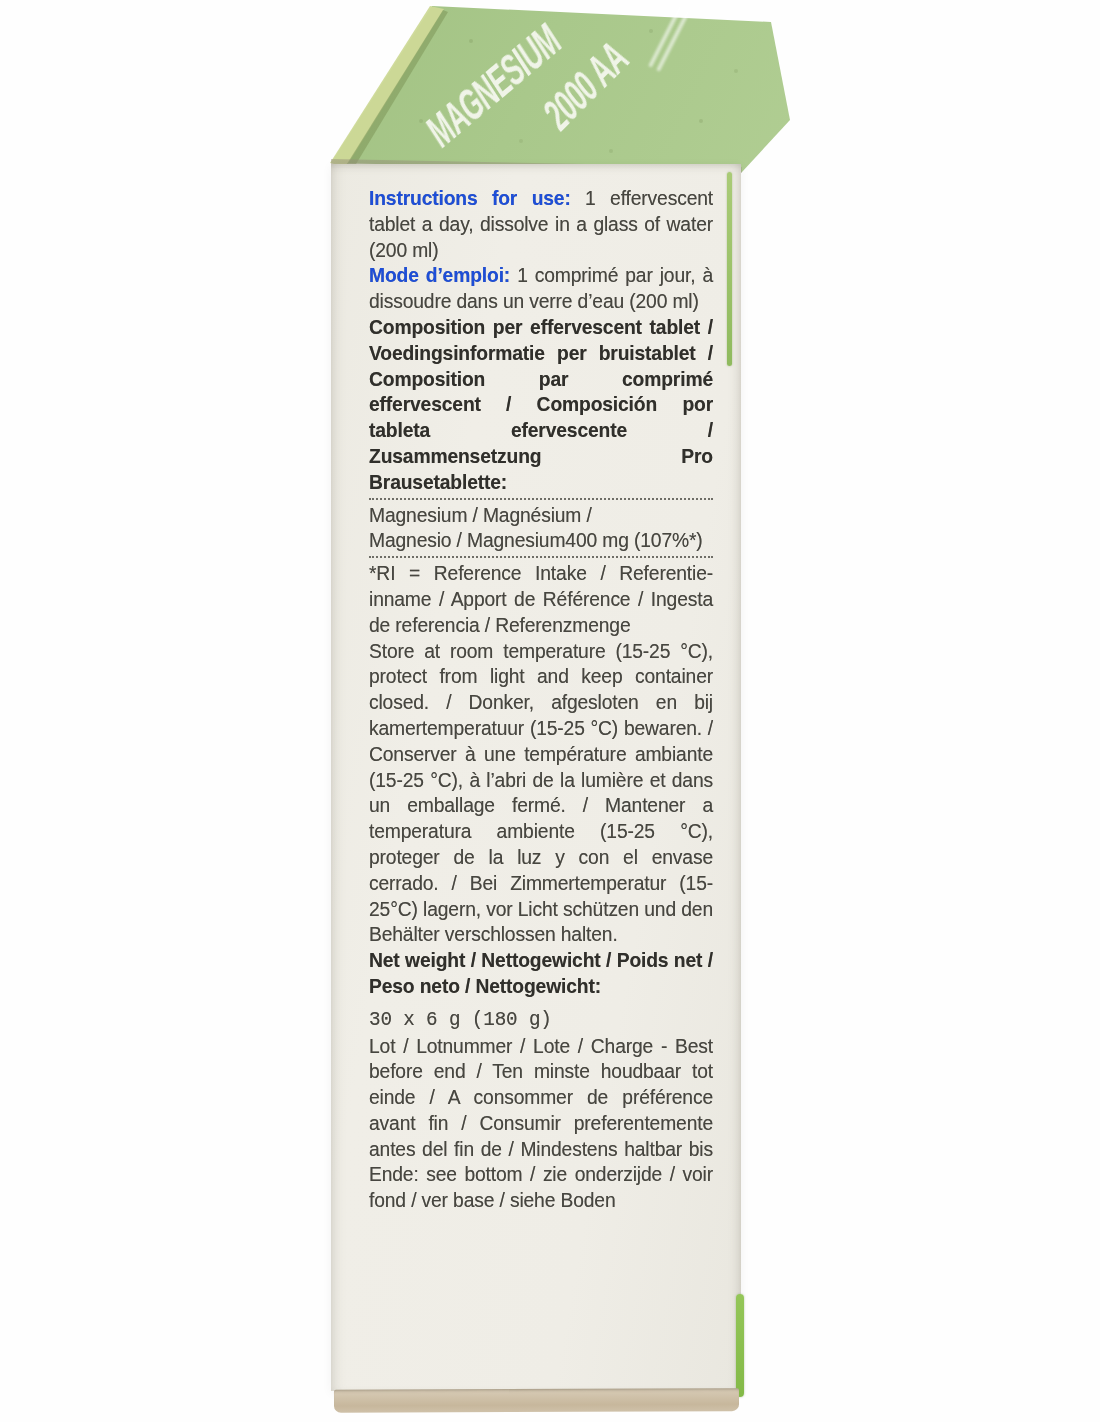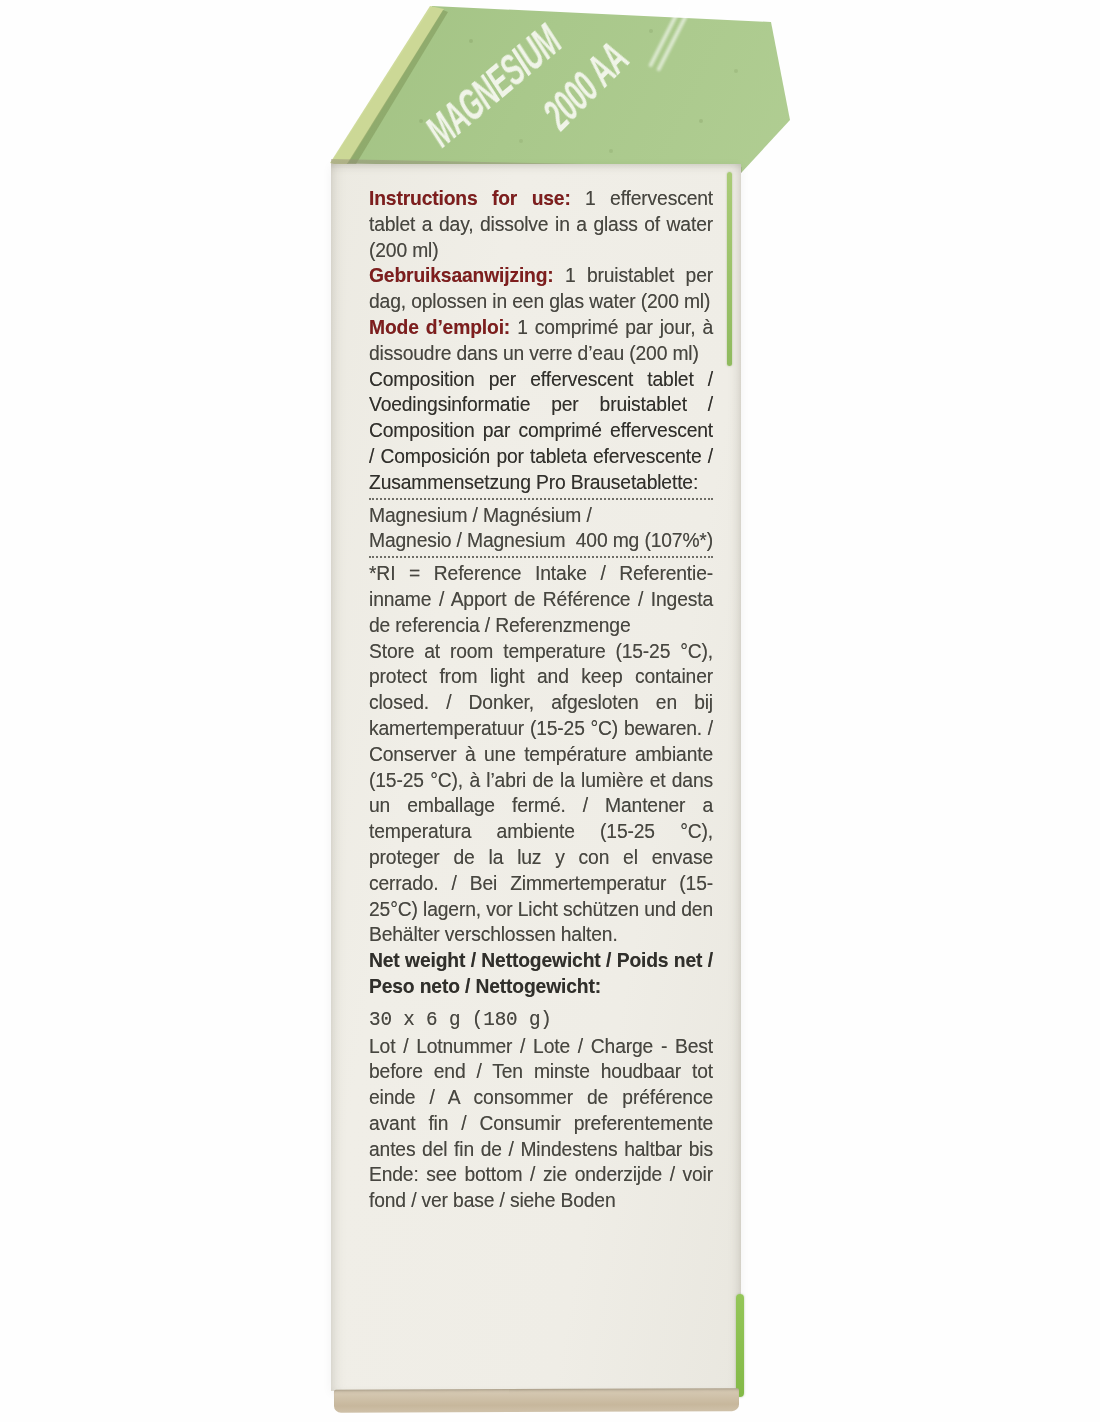--- a/index.html
+++ b/index.html
@@ -93,25 +93,25 @@
     transform:rotate(-0.25deg);
   }
 
   
   .label-content {
     position:absolute; left:369px; top:186px; width:344px;
     font-size:19.3px; line-height:25.8px; color:#474640;
     letter-spacing:-0.15px;
     text-shadow:0 0 .5px rgba(80,78,70,.55);
   }
-  .label-content b { color:#7f1d1d; }
+  .label-content b { color:#1d4ed8; }
   p.sec { margin:0; text-align:justify; }
-  .comp-header { margin-top:16px; font-weight:normal; color:#302f2b; text-align:justify; }
+  .comp-header { margin-top:16px; font-weight:bold; color:#302f2b; text-align:justify; }
   .dotrule { height:0; border-bottom:2px dotted #6e6d66; margin:2px 0 3px 0; }
-  .nrow-line { display:flex; justify-content:space-between; }
+  .nrow-line { display:flex; }
   .nrow-line .val { white-space:nowrap; }
   .footnote { margin:2px 0 0 0; text-align:justify; }
   .storage { margin-top:15px; text-align:justify; }
   .nw-header { margin:15px 0 0 0; font-weight:bold; color:#302f2b; text-align:justify; }
   .nw-value { margin:8px 0 0 0;font-family:Liberation Mono, monospace; }
   .lot { margin-top:15px; text-align:justify; }
 </style>
 </head>
 <body>
 
@@ -133,21 +133,20 @@
   <div class="box-side"></div>
 
   <div class="strip-top"></div>
   <div class="strip-bottom"></div>
 
   <div class="bottom-flap"></div>
 
   <div class="label-content">
 
     <p class="sec"><b>Instructions for use:</b> <span>1 effervescent tablet a day, dissolve in a glass of water (200 ml)</span></p>
-    <p class="sec"><b>Gebruiksaanwijzing:</b> <span>1 bruistablet per dag, oplossen in een glas water (200 ml)</span></p>
     <p class="sec"><b>Mode d’emploi:</b> <span>1 comprimé par jour, à dissoudre dans un verre d’eau (200 ml)</span></p>
 
     <p class="sec comp-header">Composition per effervescent tablet / Voedingsinformatie per bruistablet / Composition par comprimé effervescent / Composición por tableta efervescente / Zusammensetzung Pro Brausetablette:</p>
     <div class="dotrule"></div>
 
     <div>
       <div>
         <div>Magnesium / Magnésium /</div>
         <div class="nrow-line">
           <span>Magnesio / Magnesium</span>

